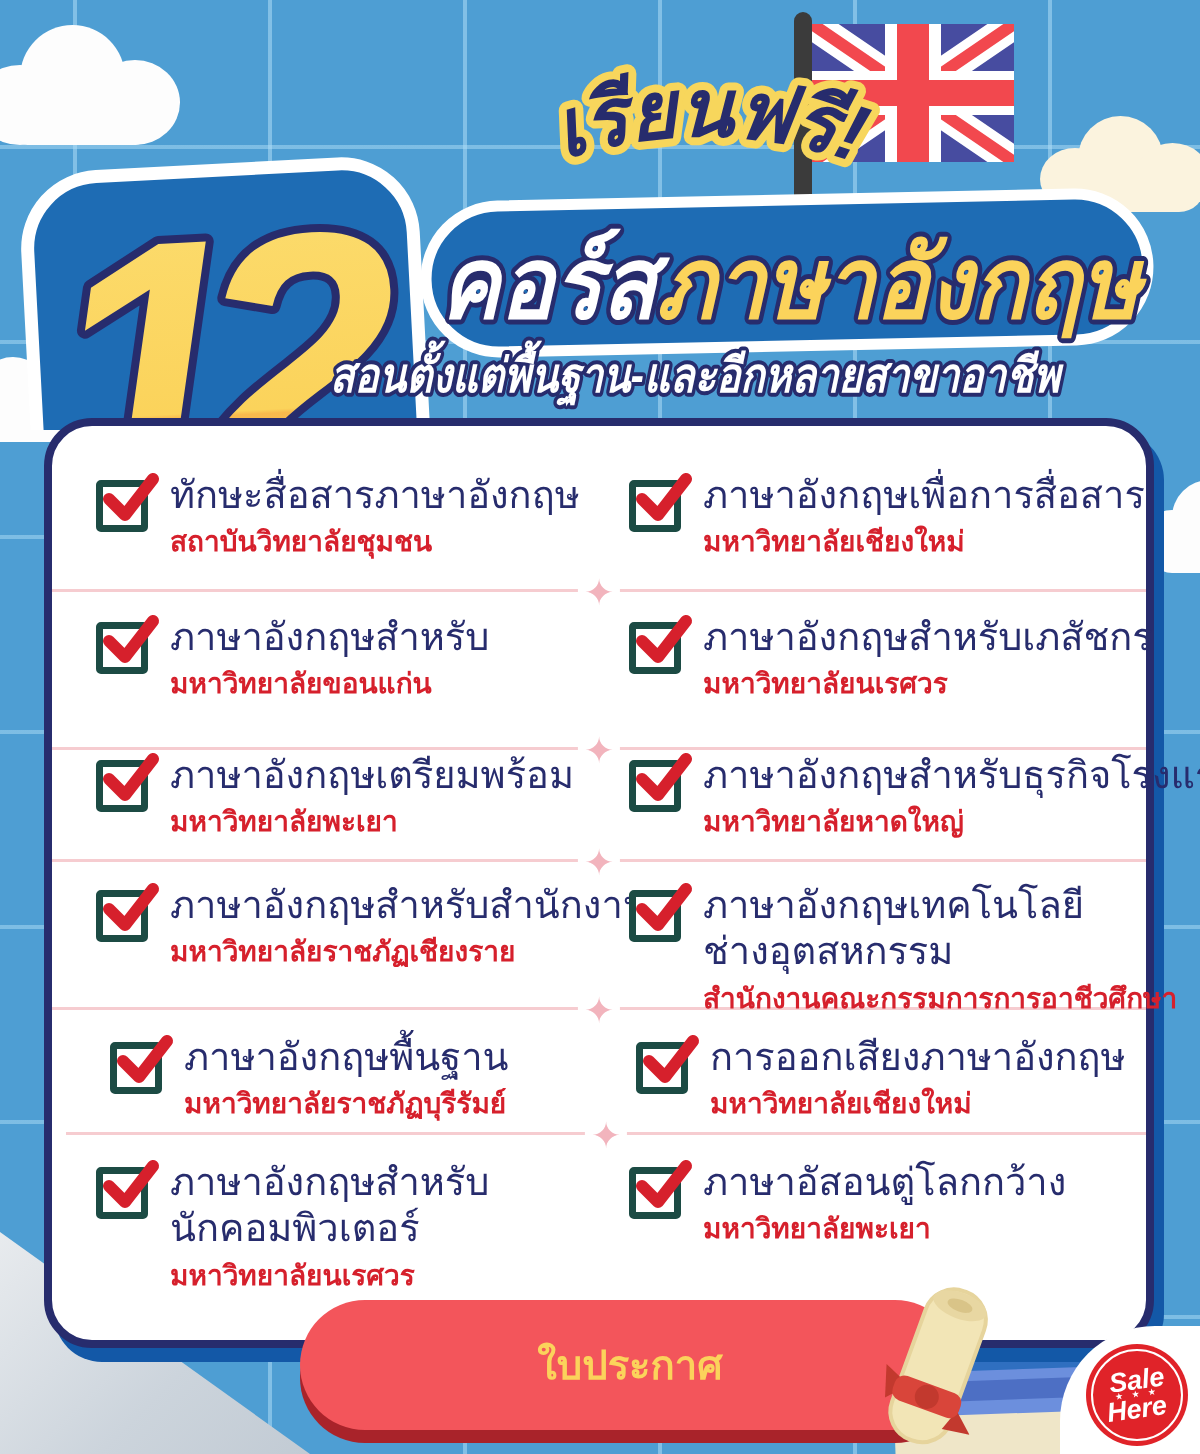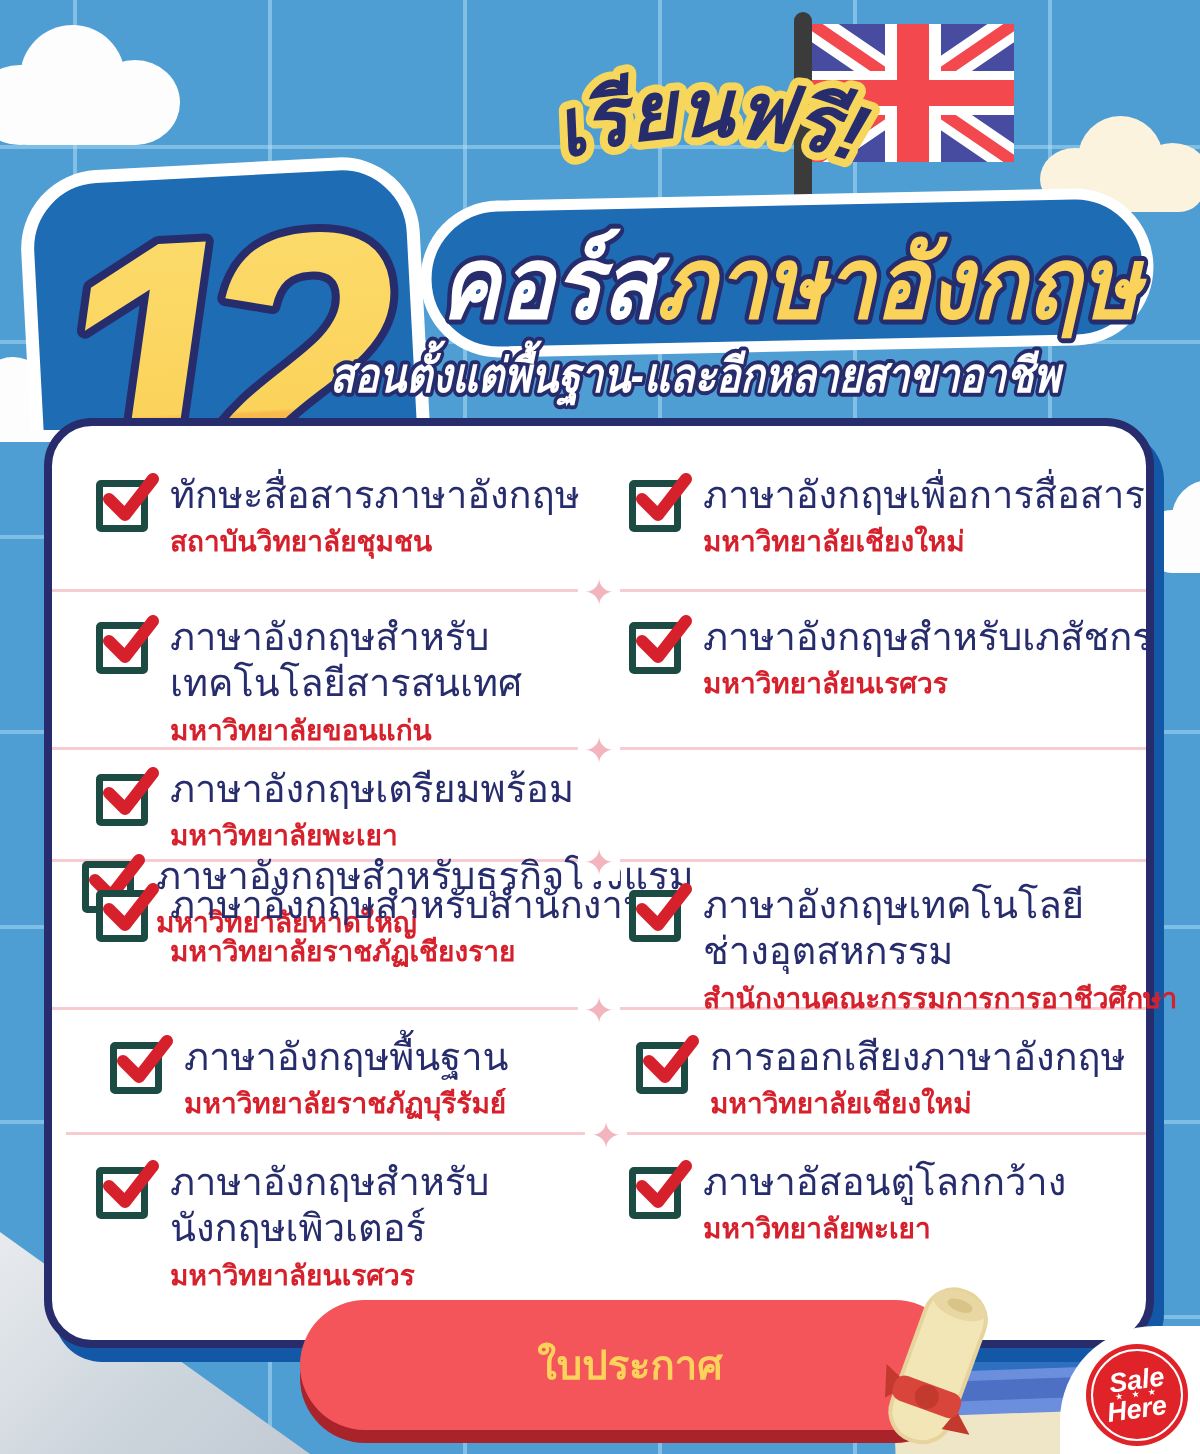--- a/index.html
+++ b/index.html
@@ -48,21 +48,21 @@
     border:7px solid #1c4b44;border-radius:5px;background:#fff;
   }
   .checkbox svg{position:absolute;left:-4px;top:-20px;overflow:visible;}
   .itext{padding-left:22px;}
   .ititle{color:#272c6d;font-weight:normal;font-size:38px;line-height:1.22;white-space:nowrap;}
   .iinst{color:#d6202c;font-weight:bold;font-size:28px;line-height:1.15;margin-top:8px;white-space:nowrap;}
 
   
   .row:nth-child(1){padding-top:46px;}
   .row:nth-child(2){padding-top:22px;}
-  .row:nth-child(3){padding-top:16px;flex-direction:column;}
+  .row:nth-child(3){padding-top:2px;}
   .row:nth-child(4){padding-top:20px;}
   .row:nth-child(5){padding-top:24px;}
   .row:nth-child(6){padding-top:24px;}
 
   
   .mountain{
     position:absolute;left:0;top:1232px;width:310px;height:222px;
     background:linear-gradient(135deg,#e8ebee 0%,#ccd4dc 60%,#c2cbd4 100%);
     clip-path:polygon(0 0,100% 100%,0 100%);
   }
@@ -202,21 +202,20 @@
       <div class="row" data-interactable="false" style="height: 158px;">
         <div class="cell left" data-interactable="false">
           <span class="checkbox" data-interactable="false">
             <svg width="60" height="60" viewBox="0 0 60 60">
               <path d="M10 32 L26 48 L54 12" fill="none" stroke="#d6202c" stroke-width="12" stroke-linecap="round" stroke-linejoin="round"></path>
             </svg>
           </span>
           <div class="itext">
             <div class="ititle" data-interactable="false">
               <div>ภาษาอังกฤษสำหรับ</div>
-              <div>เทคโนโลยีสารสนเทศ</div>
             </div>
             <div class="iinst" data-interactable="false">มหาวิทยาลัยขอนแก่น</div>
           </div>
         </div>
         <div class="cell right" data-interactable="false">
           <span class="checkbox" data-interactable="false">
             <svg width="60" height="60" viewBox="0 0 60 60">
               <path d="M10 32 L26 48 L54 12" fill="none" stroke="#d6202c" stroke-width="12" stroke-linecap="round" stroke-linejoin="round"></path>
             </svg>
           </span>
@@ -316,21 +315,21 @@
       <div class="row" data-interactable="false" style="height: 201px;">
         <div class="cell left" data-interactable="false">
           <span class="checkbox" data-interactable="false">
             <svg width="60" height="60" viewBox="0 0 60 60">
               <path d="M10 32 L26 48 L54 12" fill="none" stroke="#d6202c" stroke-width="12" stroke-linecap="round" stroke-linejoin="round"></path>
             </svg>
           </span>
           <div class="itext">
             <div class="ititle" data-interactable="false">
               <div>ภาษาอังกฤษสำหรับ</div>
-              <div>นังกฤษเพิวเตอร์</div>
+              <div>นักคอมพิวเตอร์</div>
             </div>
             <div class="iinst" data-interactable="false">มหาวิทยาลัยนเรศวร</div>
           </div>
         </div>
         <div class="cell right" data-interactable="false">
           <span class="checkbox" data-interactable="false">
             <svg width="60" height="60" viewBox="0 0 60 60">
               <path d="M10 32 L26 48 L54 12" fill="none" stroke="#d6202c" stroke-width="12" stroke-linecap="round" stroke-linejoin="round"></path>
             </svg>
           </span>

